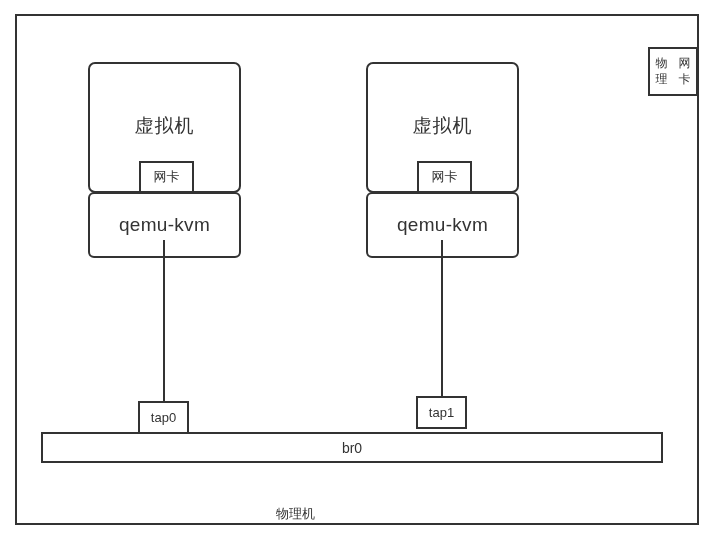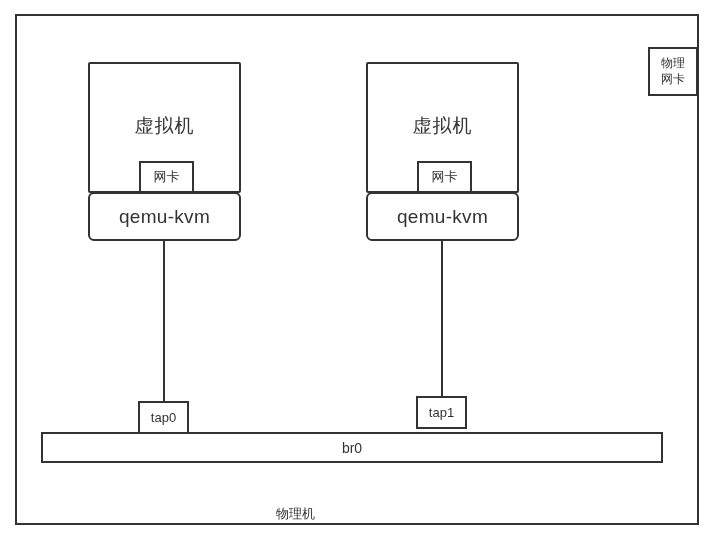--- a/index.html
+++ b/index.html
@@ -37,34 +37,34 @@
     display: flex;
     align-items: center;
     justify-content: center;
     text-align: center;
     color: #333333;
   }
 
   .vm-box {
     width: 153px;
     height: 131px;
-    border-radius: 2px;
+    border-radius: 7px;
     align-items: flex-start;
     justify-content: center;
   }
   .vm-label {
     margin-top: 52px;
     font-size: 19px;
     letter-spacing: 1px;
     line-height: 1;
   }
 
   .qemu-box {
     width: 153px;
-    height: 49px;
+    height: 66px;
     border-radius: 6px;
     font-size: 19px;
     letter-spacing: 0.3px;
   }
 
   .nic-box {
     width: 55px;
     height: 32px;
     font-size: 13px;
     z-index: 3;
@@ -82,21 +82,21 @@
     width: 622px;
     height: 31px;
     font-size: 14px;
   }
 
   .pnic-box {
     width: 50px;
     height: 49px;
     font-size: 12px;
     line-height: 1.28;
-    flex-direction: column;
+    flex-direction: row;
     z-index: 4;
   }
 
   .connector {
     width: 2px;
     background: #333333;
     z-index: 1;
   }
 
   .host-label {

